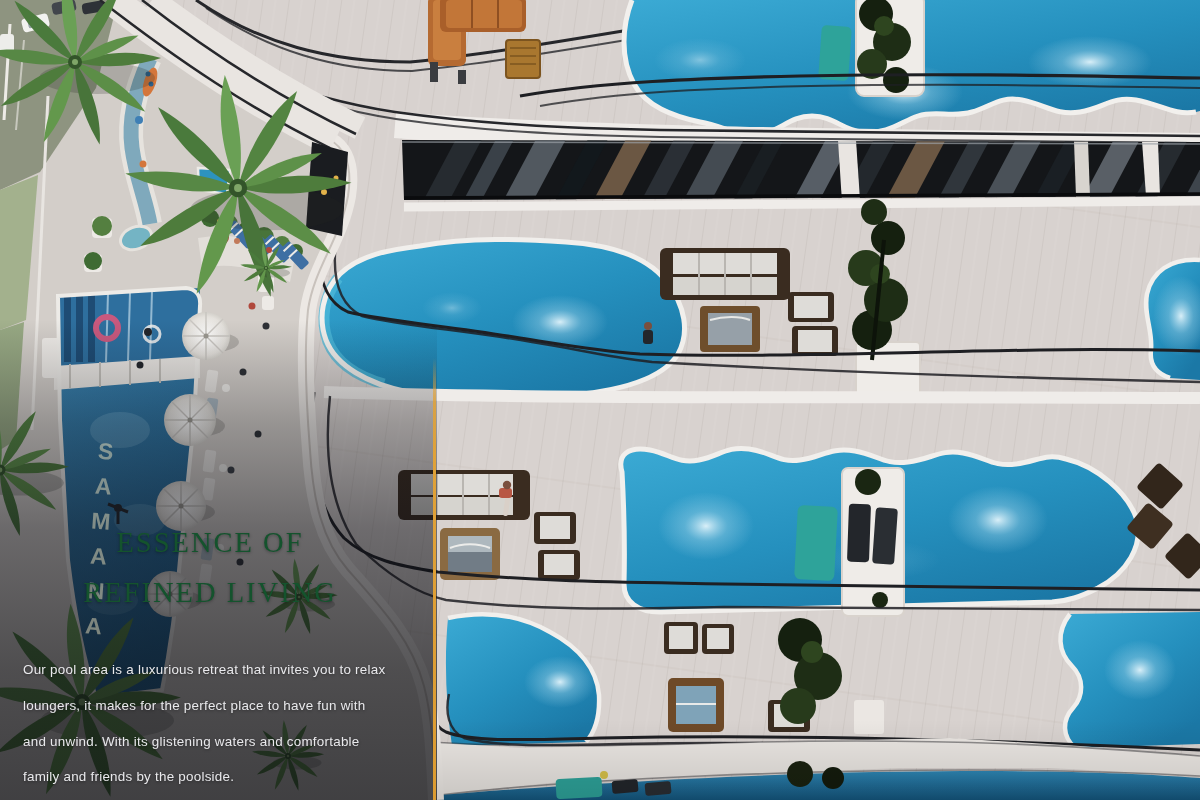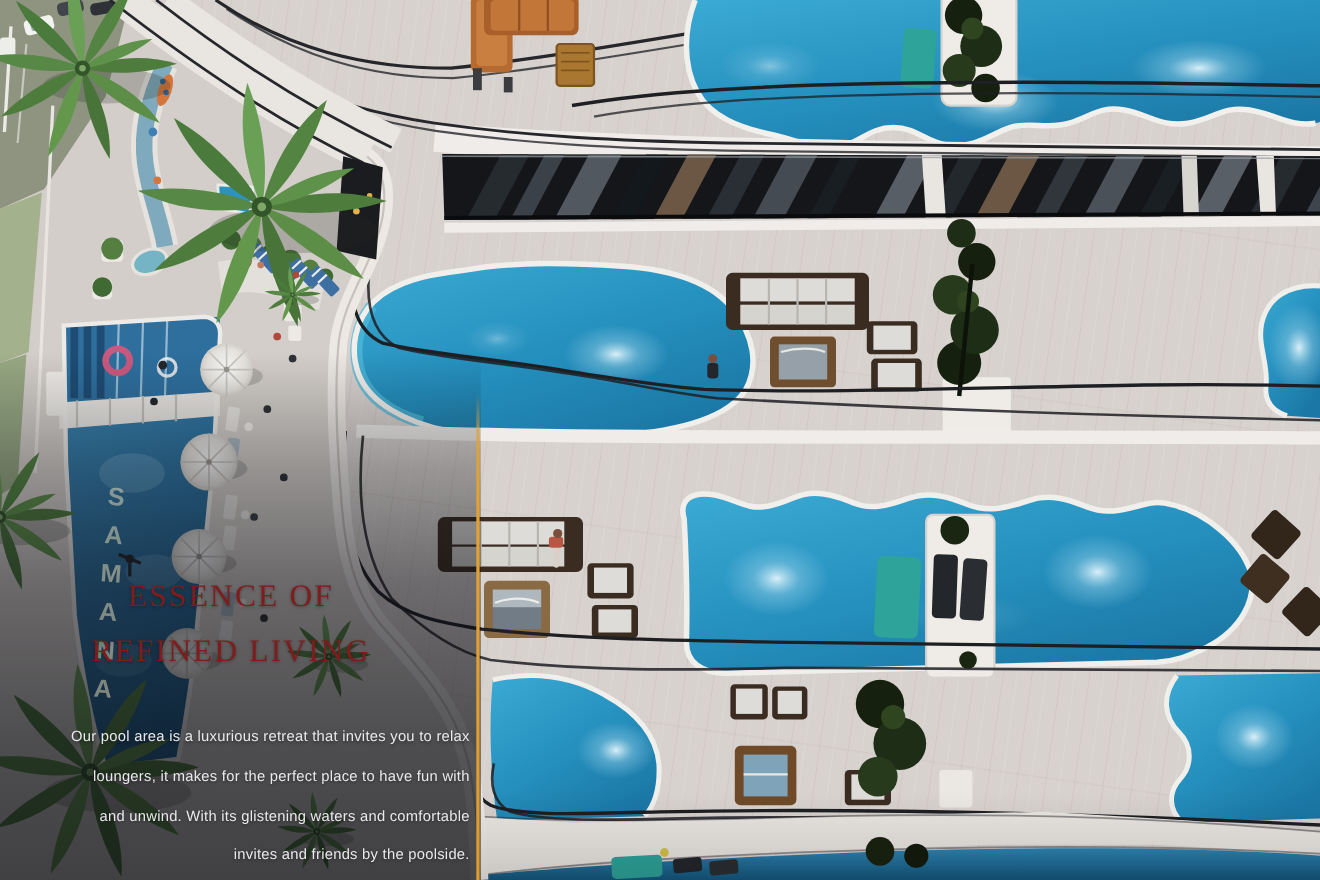--- a/index.html
+++ b/index.html
@@ -13,24 +13,24 @@
   #overlay-bottom{position:absolute;left:437px;top:0;width:763px;height:800px;pointer-events:none;
     background:linear-gradient(180deg, rgba(0,0,0,0) 90%, rgba(0,0,0,0.14) 100%);}
   #gold-line{position:absolute;left:433px;top:358px;width:3px;height:442px;
     background:linear-gradient(180deg, rgba(224,162,56,0) 0px, rgba(224,162,56,0.85) 45px,
                #E0A238 95px, #DB9B31 100%);}
   #samana{position:absolute;left:84px;top:438px;height:250px;
     writing-mode:vertical-lr;text-orientation:upright;
     font-size:23px;font-weight:700;letter-spacing:9px;
     color:rgba(232,222,186,0.50);transform:rotate(4deg);}
   #hero{position:absolute;left:18px;top:518px;width:384px;text-align:center;}
-  .hero-line{font-family:"Liberation Serif",serif;font-weight:400;color:#7f1d1d;
+  .hero-line{font-family:"Liberation Serif",serif;font-weight:400;color:#14532d;
     font-size:28.5px;letter-spacing:2px;line-height:50px;white-space:nowrap;
     text-shadow:0 1px 3px rgba(0,0,0,0.35);}
-  #hero-paragraph{position:absolute;left:5px;top:652px;width:422px;text-align:right;}
+  #hero-paragraph{position:absolute;left:23px;top:652px;width:422px;text-align:left;}
   .para-line{font-size:13.4px;line-height:35.8px;letter-spacing:0.25px;color:#E9E9EC;
     white-space:nowrap;text-shadow:0 1px 3px rgba(0,0,0,0.4);}
 </style>
 </head>
 <body>
 
 <div id="page">
 
 <svg id="scene" viewBox="0 0 1200 800">
   <defs>
@@ -550,16 +550,16 @@
 
 <div id="hero">
   <div class="hero-line">ESSENCE OF</div>
   <div class="hero-line">REFINED LIVING</div>
 </div>
 
 <div id="hero-paragraph">
   <div class="para-line">Our pool area is a luxurious retreat that invites you to relax</div>
   <div class="para-line">loungers, it makes for the perfect place to have fun with</div>
   <div class="para-line">and unwind. With its glistening waters and comfortable</div>
-  <div class="para-line">invites and friends by the poolside.</div>
+  <div class="para-line">family and friends by the poolside.</div>
 </div>
 
 </div>
 
 </body></html>

